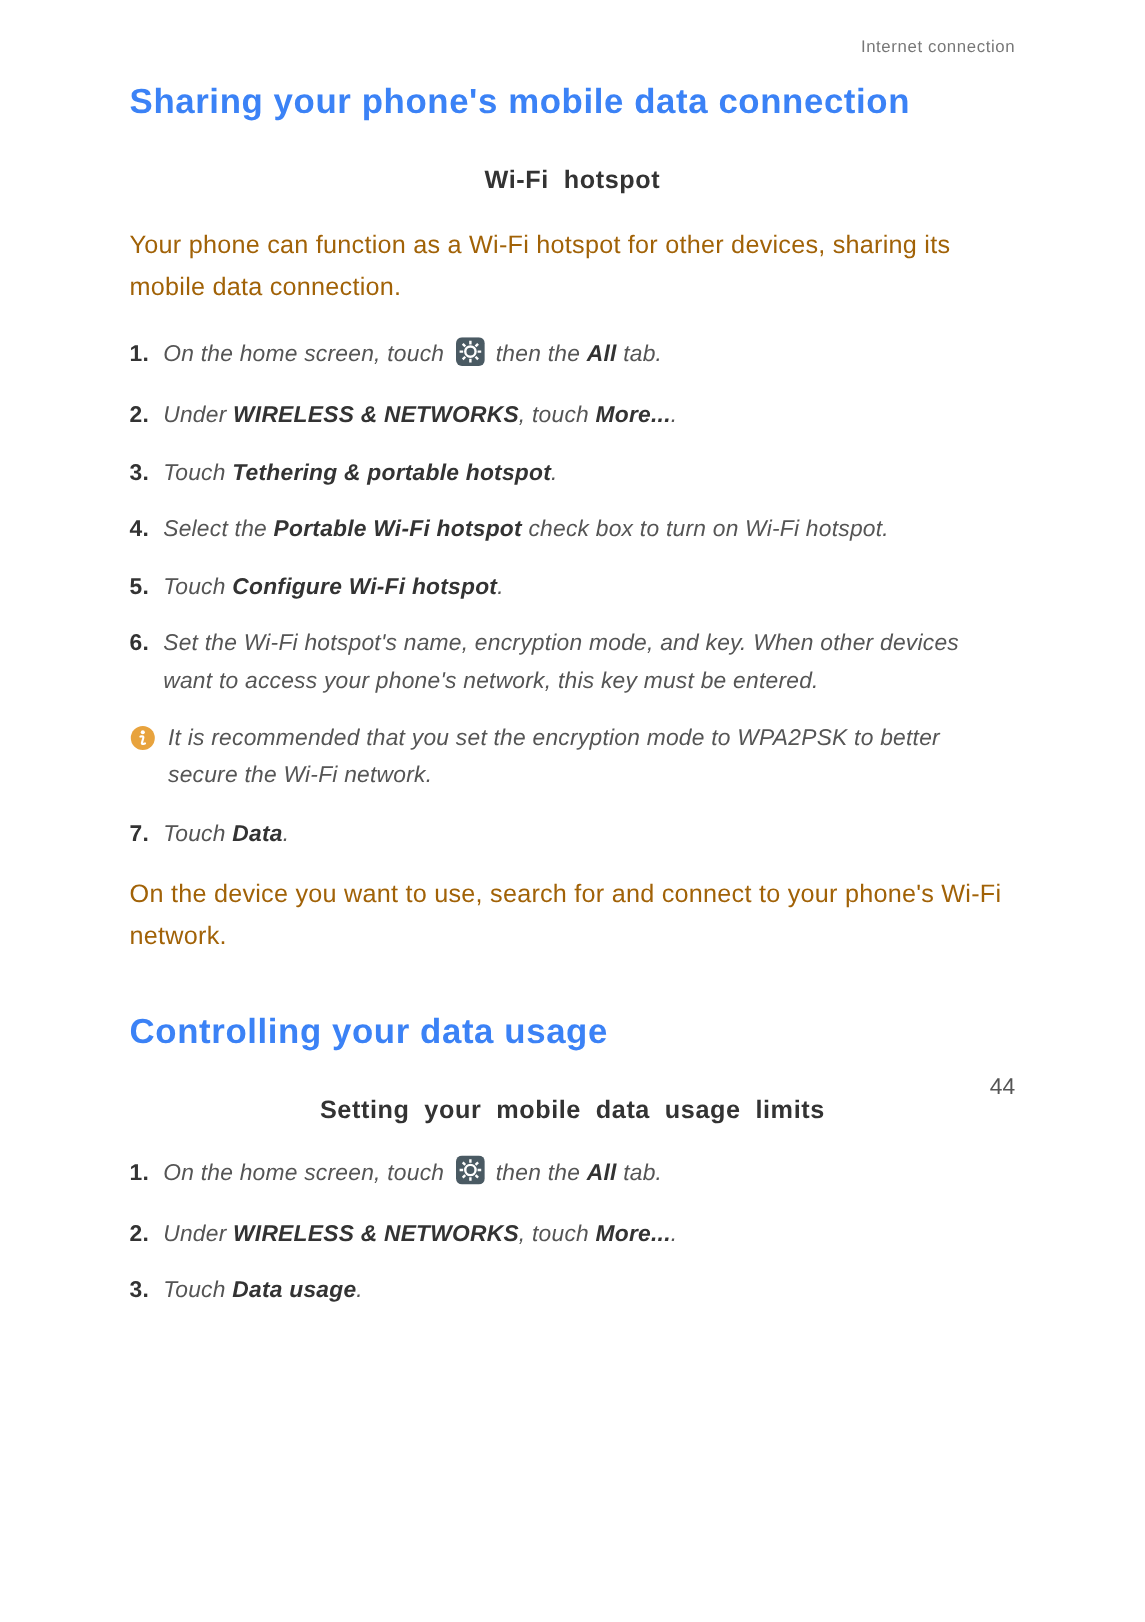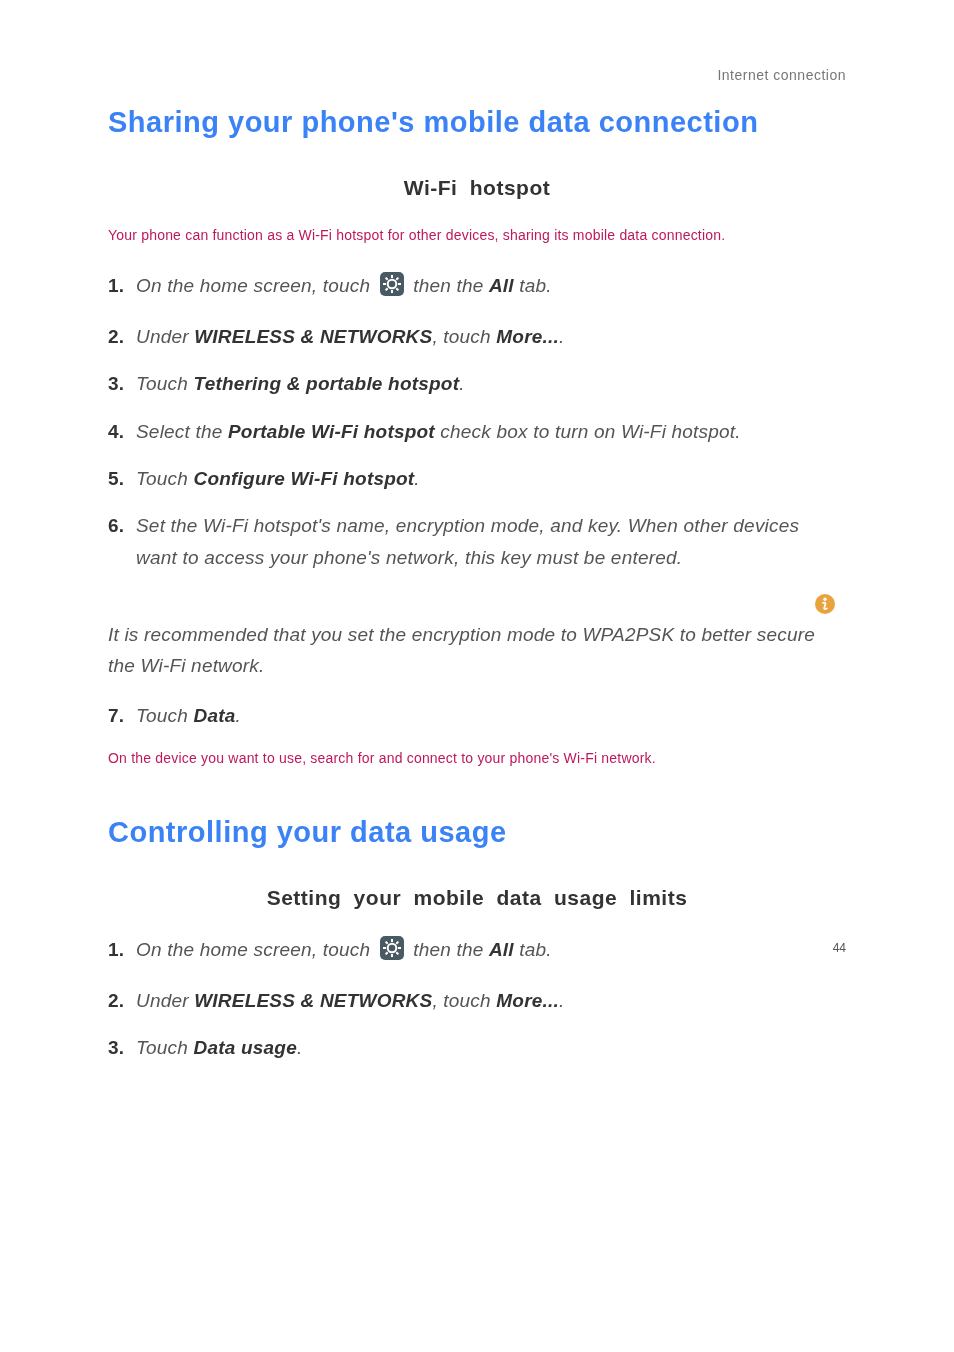--- a/index.html
+++ b/index.html
@@ -11,21 +11,20 @@
     background: #ffffff;
     font-family: "Segoe UI", "Helvetica Neue", Arial, sans-serif;
     color: #555555;
   }
   .page {
     position: relative;
     box-sizing: border-box;
     width: 954px;
     height: 952px;
     padding: 30px 108px 46px 108px;
-    margin-top: 37px;
   }
   .header-label {
     text-align: right;
     font-size: 14px;
     color: #777777;
     letter-spacing: 0.5px;
     margin-bottom: 14px;
   }
   h1.section-title {
     font-size: 29px;
@@ -45,23 +44,23 @@
     color: #333333;
     letter-spacing: 0.5px;
     margin: 0 0 24px 0;
     word-spacing: 6px;
     text-align: center;
   }
   h2.subheading.tight {
     margin-top: 28px;
   }
   p.body {
-    font-size: 14px;
+    font-size: 21px;
     line-height: 1.7;
-    color: #be185d;
+    color: #a16207;
     margin: 0 0 22px 0;
     letter-spacing: 0.2px;
   }
   .step {
     font-size: 19px;
     line-height: 1.65;
     color: #555555;
     margin: 0 0 16px 0;
     letter-spacing: 0.2px;
     display: flex;
@@ -78,42 +77,41 @@
     font-weight: 700;
     color: #333333;
   }
   .icon-settings {
     display: inline-block;
     vertical-align: -4px;
     margin: 0 4px;
   }
   .note-row {
     display: flex;
-    align-items: flex-end;
+    align-items: flex-start;
     margin: 6px 0 18px 0;
-    flex-direction: column;
   }
   .note-icon {
     flex: 0 0 auto;
     margin-right: 10px;
     margin-top: 4px;
   }
   .note-text {
     font-size: 19px;
     line-height: 1.65;
     color: #555555;
     letter-spacing: 0.2px;
     margin:0;
   }
   .note-text, .step .content { padding-right: 2px; font-style: italic; }
   .page-num {
     position: absolute;
     bottom: 34px;
     right: 108px;
-    font-size: 12px;
+    font-size: 19px;
     color: #555555;
   }
 </style>
 </head>
 <body>
 
 <div class="page">
 
   <div class="header-label">Internet connection</div>
 

